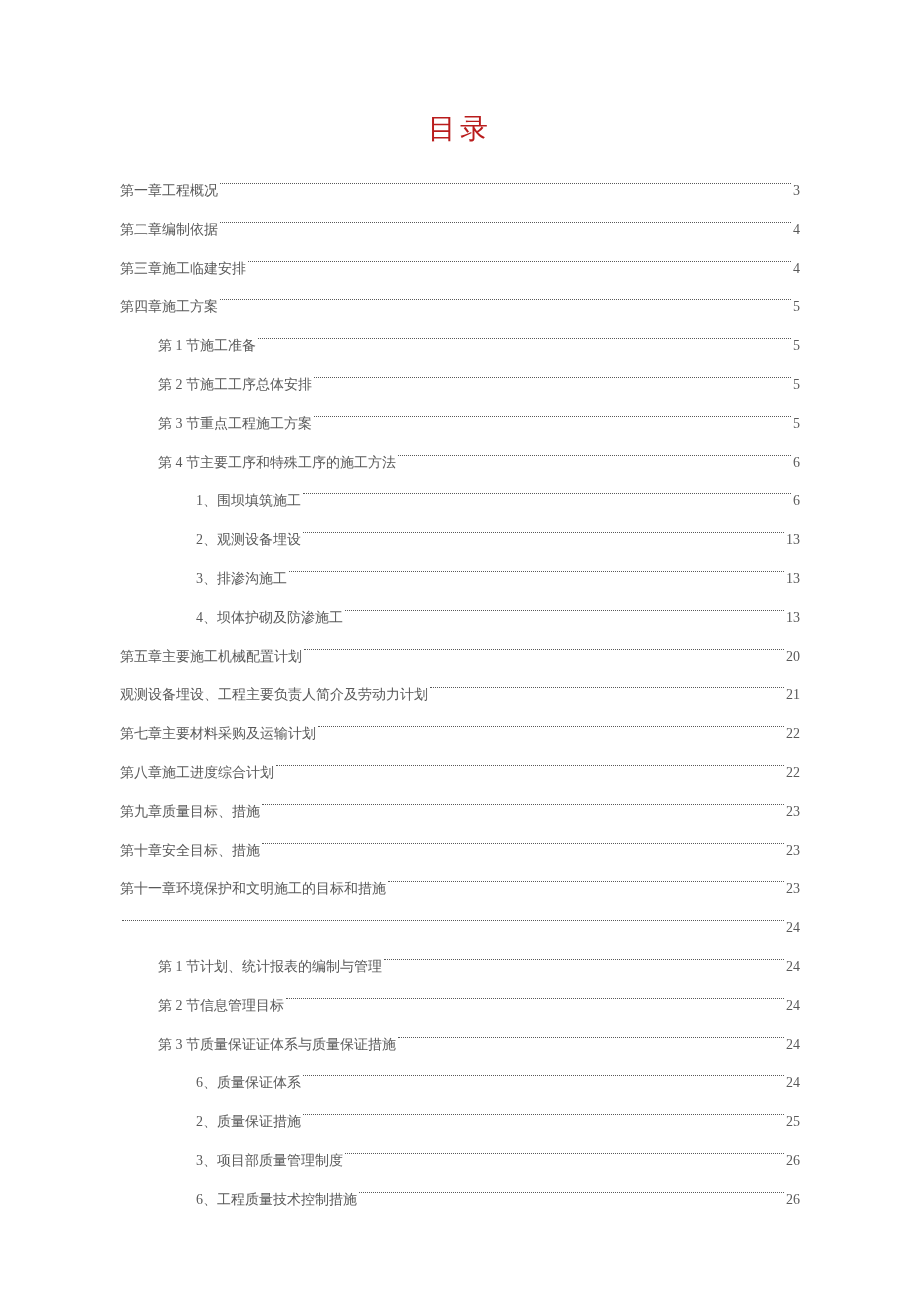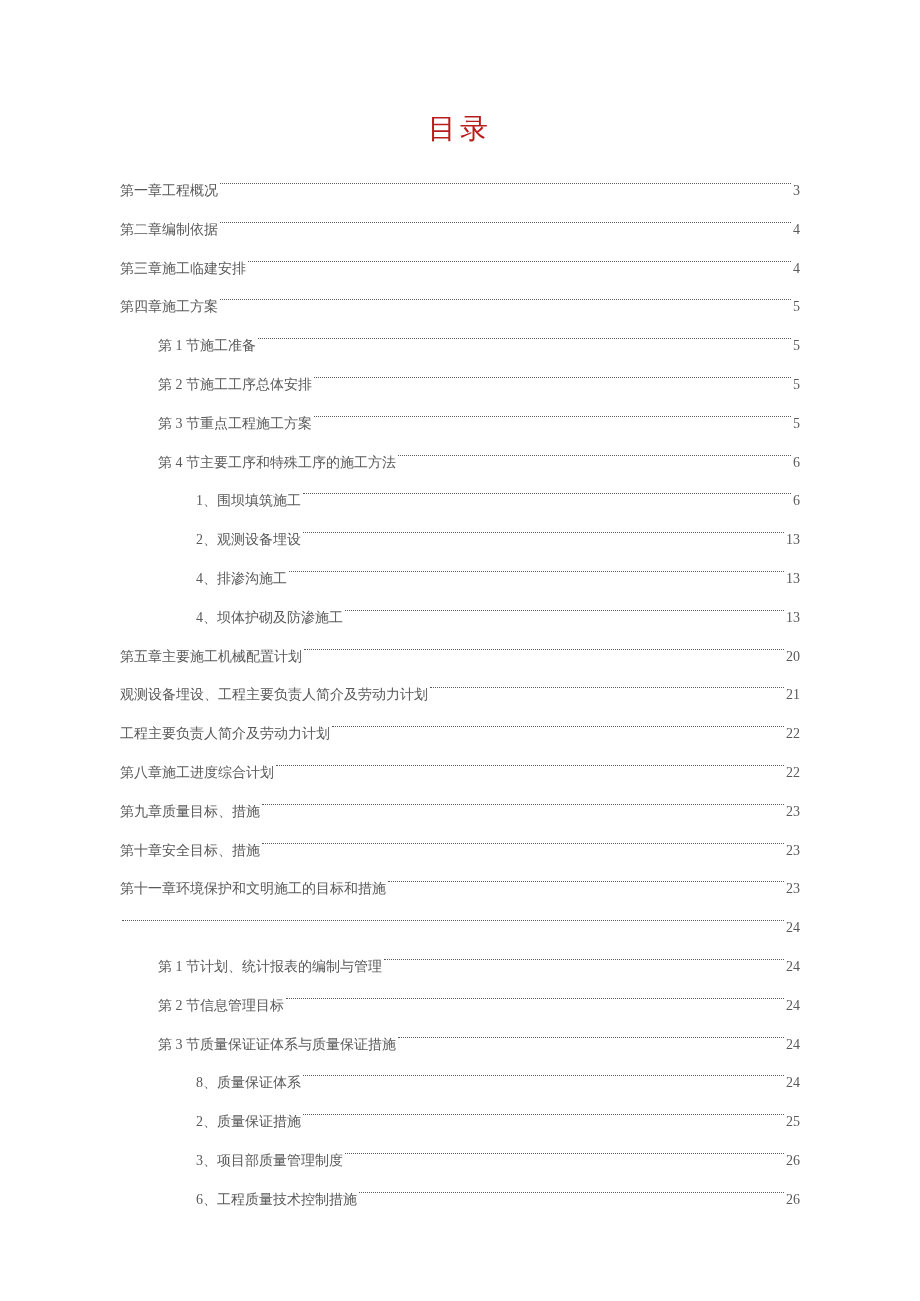--- a/index.html
+++ b/index.html
@@ -105,41 +105,41 @@
       <span class="toc-label">1、围坝填筑施工</span>
       <span class="toc-dots"></span>
       <span class="toc-page">6</span>
     </div>
     <div class="toc-entry level-2">
       <span class="toc-label">2、观测设备埋设</span>
       <span class="toc-dots"></span>
       <span class="toc-page">13</span>
     </div>
     <div class="toc-entry level-2">
-      <span class="toc-label">4、排渗沟施工</span>
+      <span class="toc-label">3、排渗沟施工</span>
       <span class="toc-dots"></span>
       <span class="toc-page">13</span>
     </div>
     <div class="toc-entry level-2">
       <span class="toc-label">4、坝体护砌及防渗施工</span>
       <span class="toc-dots"></span>
       <span class="toc-page">13</span>
     </div>
     <div class="toc-entry level-0">
       <span class="toc-label">第五章主要施工机械配置计划</span>
       <span class="toc-dots"></span>
       <span class="toc-page">20</span>
     </div>
     <div class="toc-entry level-0">
       <span class="toc-label">观测设备埋设、工程主要负责人简介及劳动力计划</span>
       <span class="toc-dots"></span>
       <span class="toc-page">21</span>
     </div>
     <div class="toc-entry level-0">
-      <span class="toc-label">工程主要负责人简介及劳动力计划</span>
+      <span class="toc-label">第七章主要材料采购及运输计划</span>
       <span class="toc-dots"></span>
       <span class="toc-page">22</span>
     </div>
     <div class="toc-entry level-0">
       <span class="toc-label">第八章施工进度综合计划</span>
       <span class="toc-dots"></span>
       <span class="toc-page">22</span>
     </div>
     <div class="toc-entry level-0">
       <span class="toc-label">第九章质量目标、措施</span>
@@ -169,21 +169,21 @@
       <span class="toc-label">第 2 节信息管理目标</span>
       <span class="toc-dots"></span>
       <span class="toc-page">24</span>
     </div>
     <div class="toc-entry level-1">
       <span class="toc-label">第 3 节质量保证证体系与质量保证措施</span>
       <span class="toc-dots"></span>
       <span class="toc-page">24</span>
     </div>
     <div class="toc-entry level-2">
-      <span class="toc-label">8、质量保证体系</span>
+      <span class="toc-label">6、质量保证体系</span>
       <span class="toc-dots"></span>
       <span class="toc-page">24</span>
     </div>
     <div class="toc-entry level-2">
       <span class="toc-label">2、质量保证措施</span>
       <span class="toc-dots"></span>
       <span class="toc-page">25</span>
     </div>
     <div class="toc-entry level-2">
       <span class="toc-label">3、项目部质量管理制度</span>

